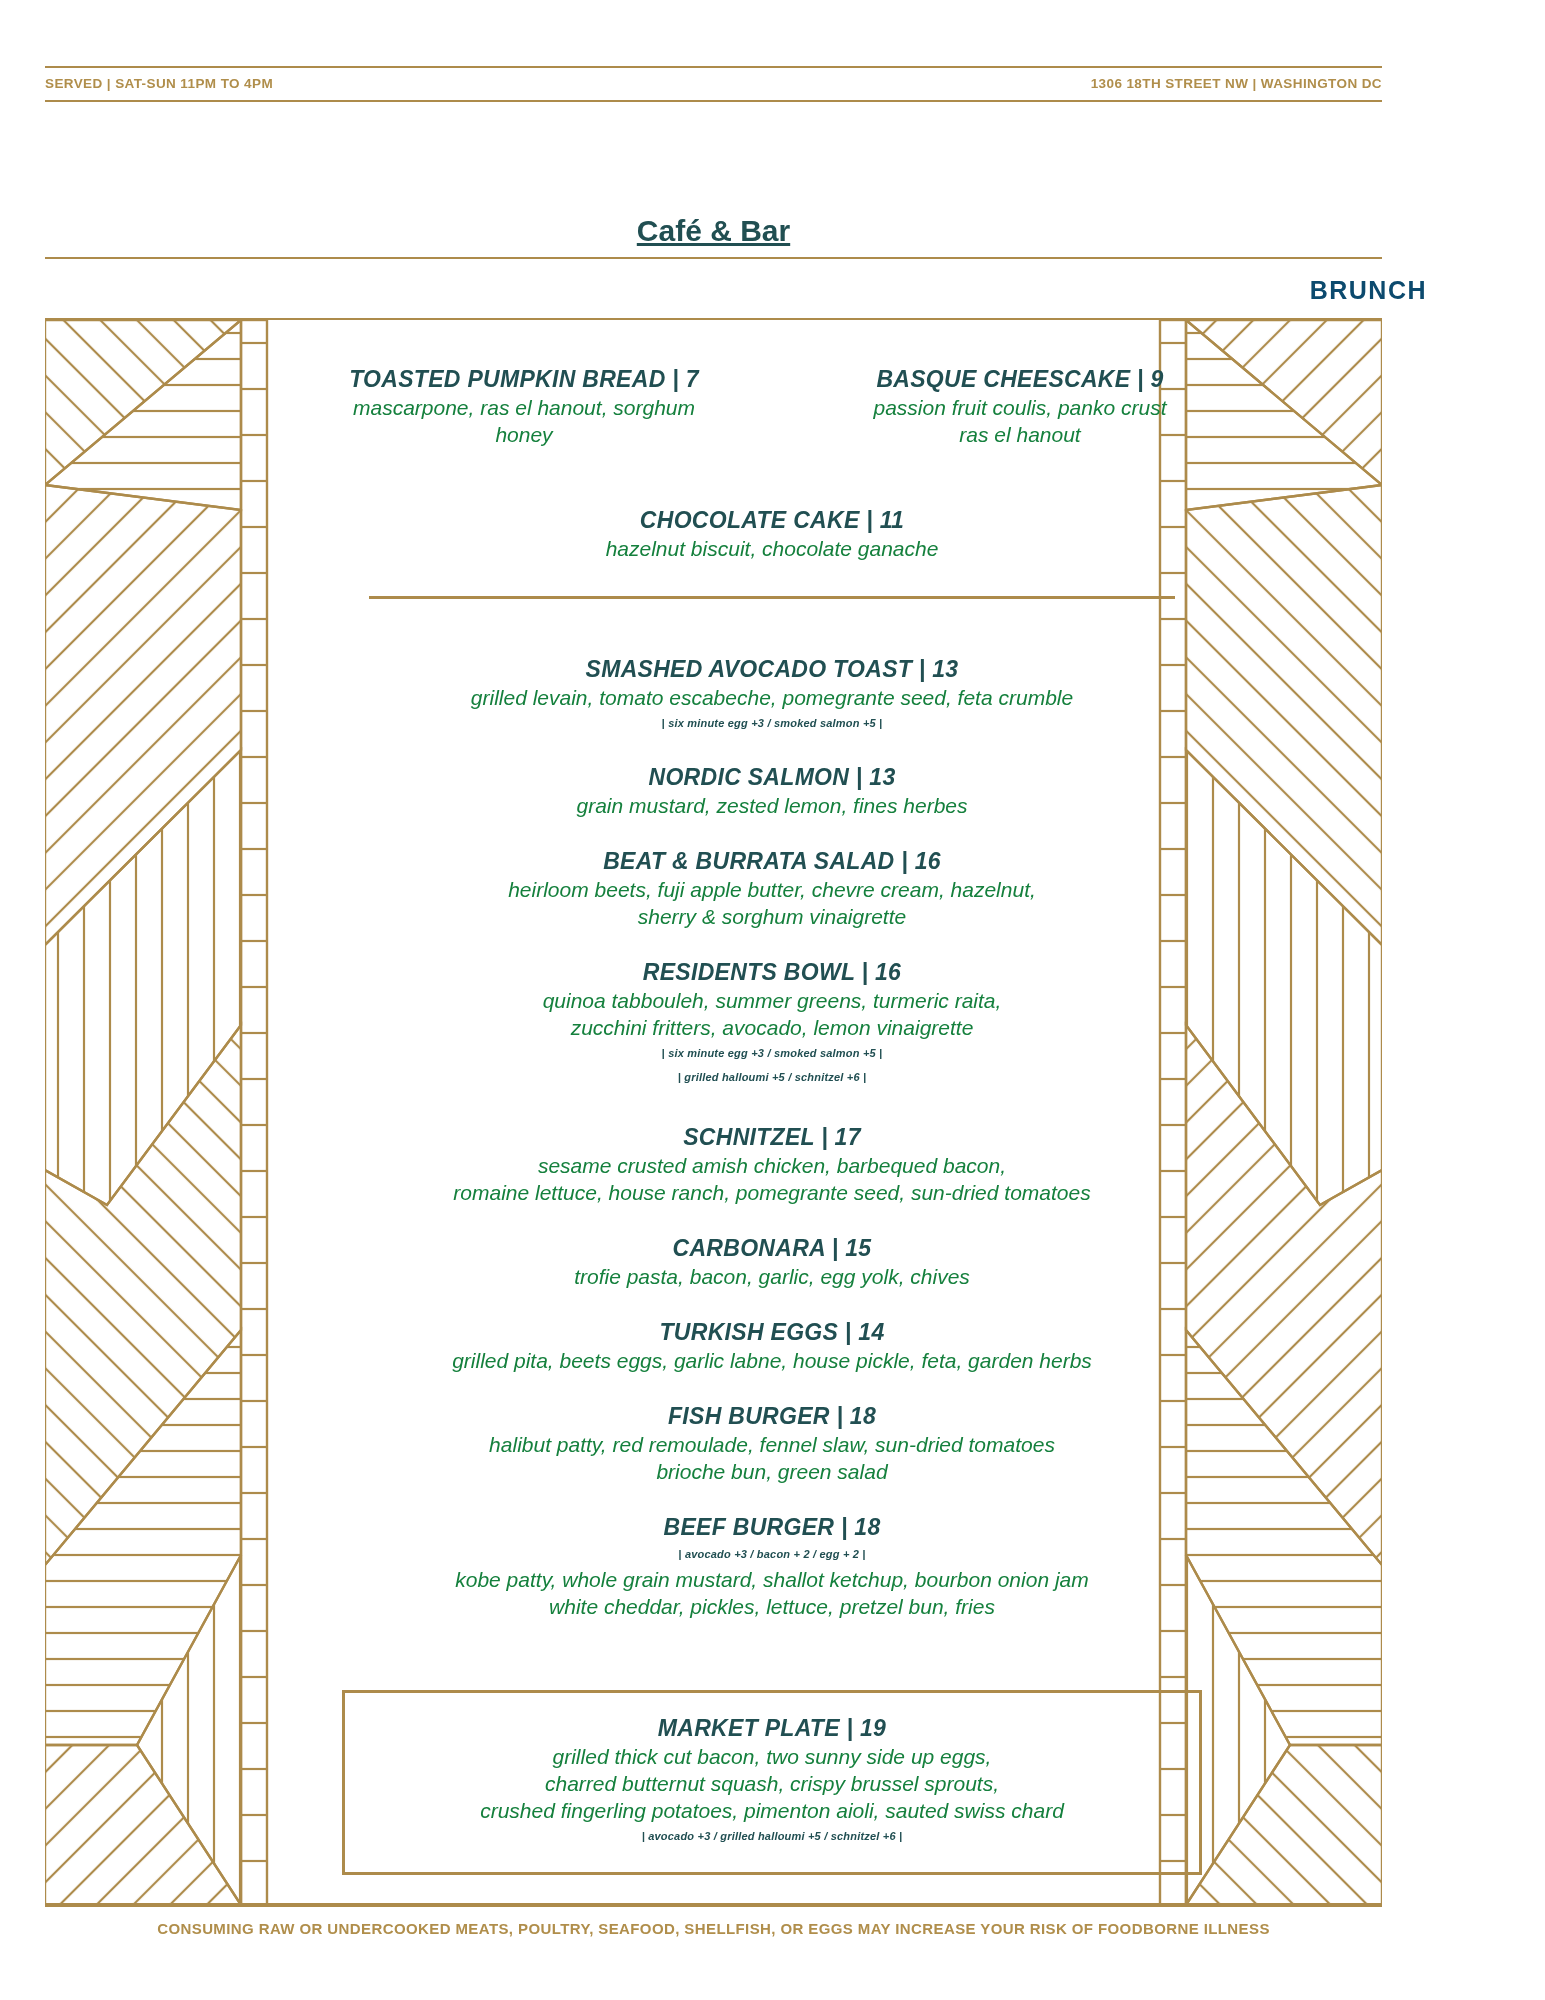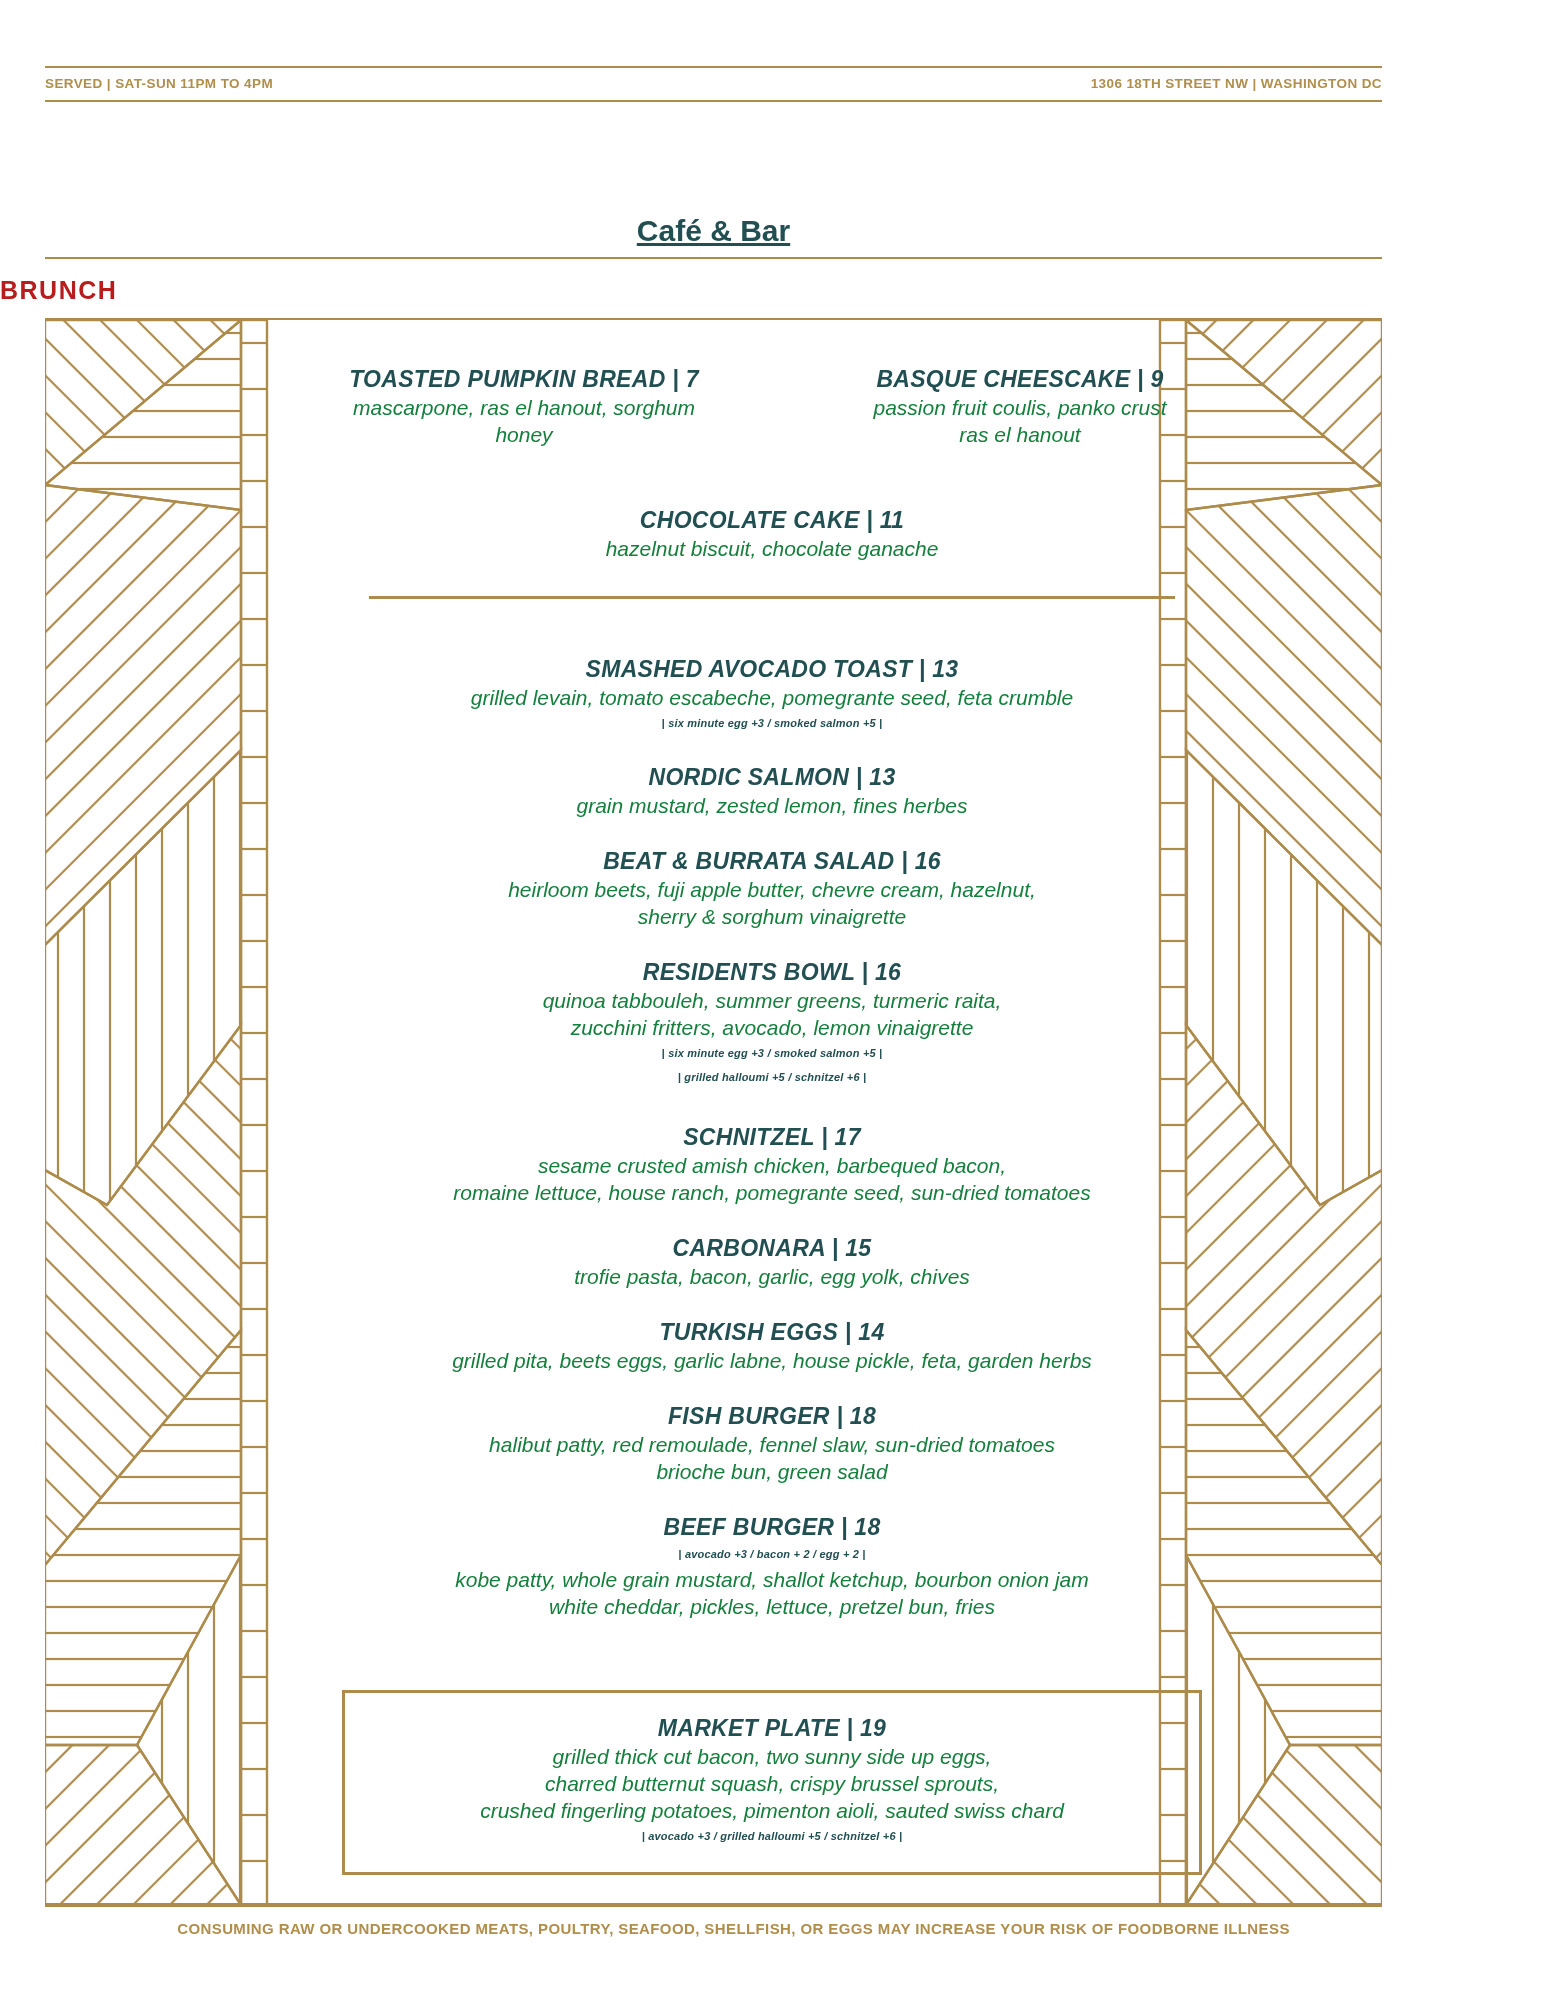--- a/index.html
+++ b/index.html
@@ -12,22 +12,22 @@
     position:absolute;top:76px;left:45px;right:45px;display:flex;justify-content:space-between;
     font-size:13.5px;font-weight:bold;letter-spacing:.4px;color:#b08e4b;
   }
   .brand-title{position:absolute;top:84px;left:0;width:100%;text-align:center;}
   .brand-title span{
     display:inline-block;font-size:104px;font-weight:bold;line-height:1.0;color:#214f52;
     letter-spacing:2px;transform:scaleX(0.78);transform-origin:center top;white-space:nowrap;
   }
   .brand-subtitle{position:absolute;top:214px;left:0;width:100%;text-align:center;
     font-size:30px;font-weight:bold;color:#214f52;text-decoration:underline;}
-  .menu-title{position:absolute;top:276px;left:0;width:100%;text-align:left;
-    font-size:25px;font-weight:bold;letter-spacing:1.5px;color:#b91c1c;}
+  .menu-title{position:absolute;top:276px;left:0;width:100%;text-align:right;
+    font-size:25px;font-weight:bold;letter-spacing:1.5px;color:#0c4a6e;}
 
   .side-border{position:absolute;top:320px;}
   .side-border.left{left:45px;}
   .side-border.right{right:45px;transform:scaleX(-1);}
 
   .menu{position:absolute;top:320px;left:276px;width:992px;padding-top:44px;text-align:center;font-style:italic;}
   .two-col{display:flex;}
   .two-col .col{flex:1;}
   .item-name{font-size:23px;line-height:30px;font-weight:bold;letter-spacing:.3px;color:#214f52;}
   .item-desc{font-size:21px;line-height:27px;color:#15803d;}
@@ -36,21 +36,21 @@
   .divider{width:806px;height:3px;background:#ad8b4b;margin:34px auto 55px auto;}
   .item{margin-bottom:27px;}
   .item.mb33{margin-bottom:33px;}
   .market-box{
     width:860px;margin:70px auto 0 auto;border:3px solid #ad8b4b;box-sizing:border-box;
     padding:20px 10px 26px 10px;height:185px;
   }
   .bottomline{position:absolute;top:1903px;left:45px;right:45px;height:4px;background:#ad8b4b;}
   .disclaimer{
     position:absolute;top:1920px;left:0;width:100%;text-align:center;
-    font-size:15px;font-weight:bold;letter-spacing:.4px;color:#b08e4b;padding-left:20px;
+    font-size:15px;font-weight:bold;letter-spacing:.4px;color:#b08e4b;
   }
 </style>
 </head>
 <body>
 
 <div class="page">
 
   <div class="goldline" style="top:66px"></div>
   <div class="header-row">
     <div>SERVED | SAT-SUN 11PM TO 4PM</div>

